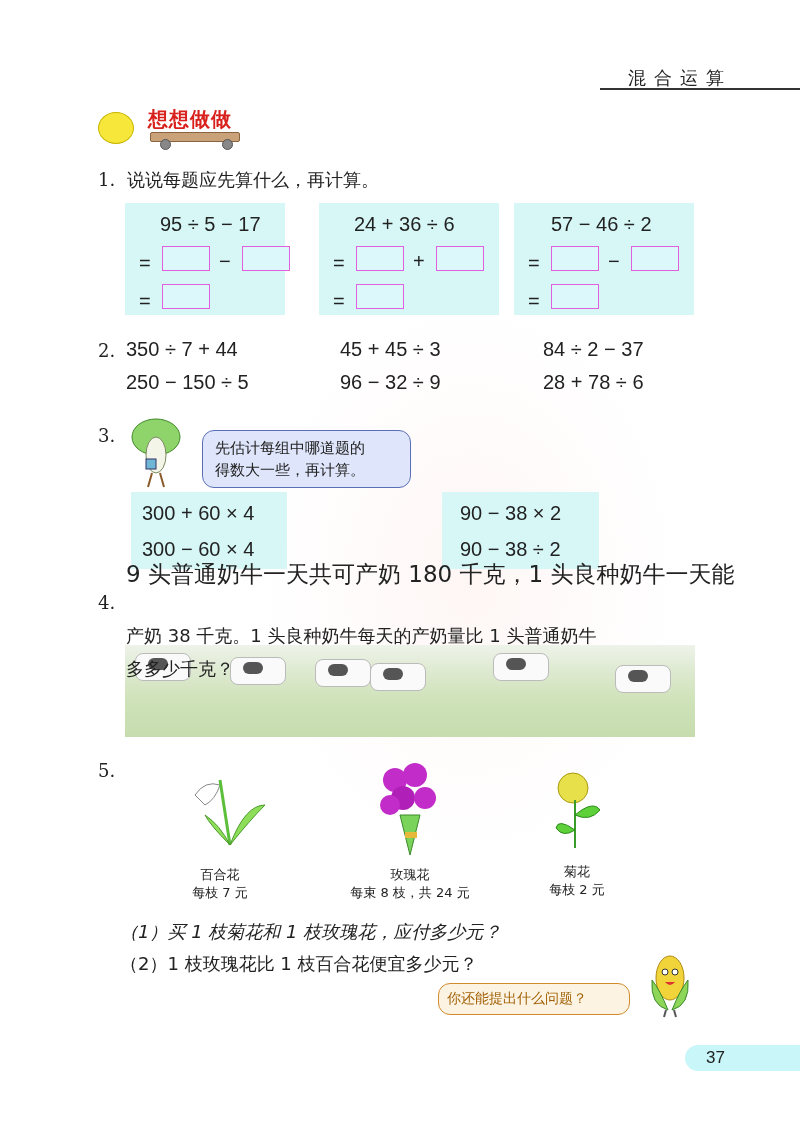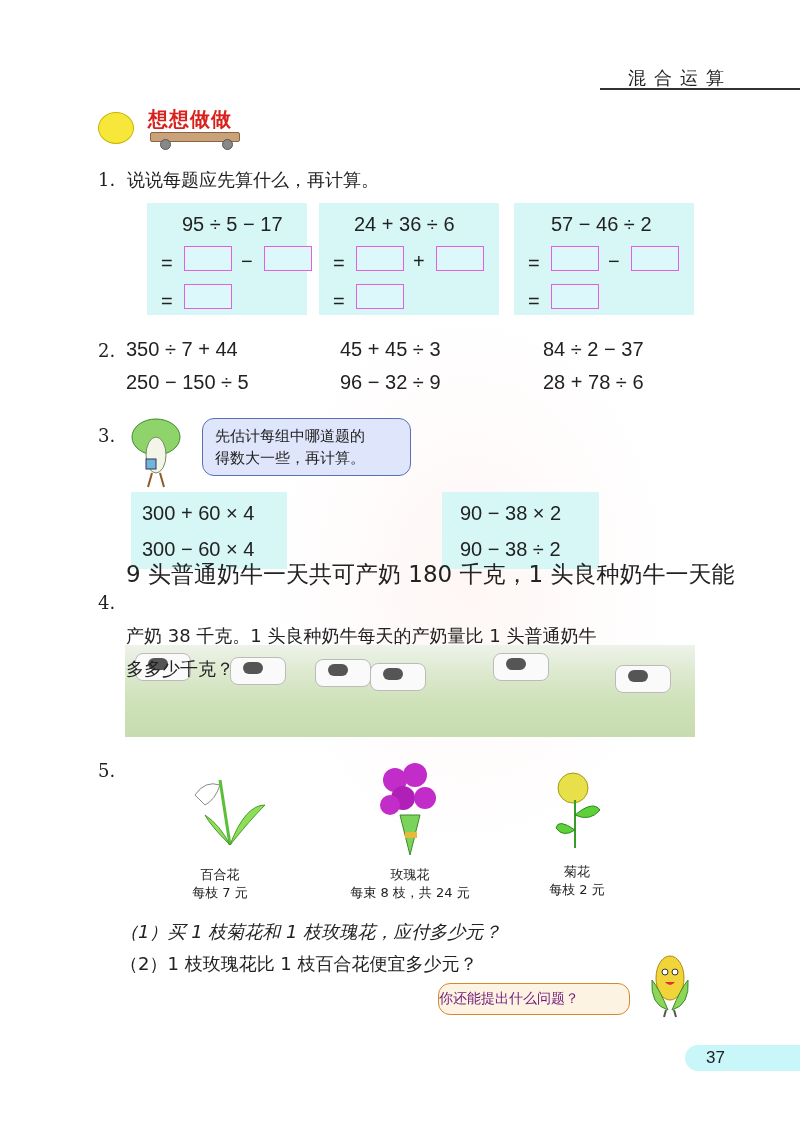--- a/index.html
+++ b/index.html
@@ -43,21 +43,21 @@
 <div class="abs cart"></div>
 <div class="abs wheel" style="left:160px;"></div>
 <div class="abs wheel" style="left:222px;"></div>
 <div class="abs section-title">想想做做</div>
 
 <div class="abs q-text" style="left:98px;top:168px;">
   <span class="num">1.</span>
   <span class="cjk" style="margin-left:6px;">说说每题应先算什么，再计算。</span>
 </div>
 
-<div class="abs panel" style="left:125px;top:203px;width:160px;height:112px;margin-left:22px;">
+<div class="abs panel" style="left:125px;top:203px;width:160px;height:112px;">
   <div class="abs expr" style="left:35px;top:10px;">95 ÷ 5 − 17</div>
   <div class="abs sym" style="left:14px;top:49px;">=</div>
   <div class="abs box" style="left:37px;top:43px;"></div>
   <div class="abs sym" style="left:94px;top:47px;">−</div>
   <div class="abs box" style="left:117px;top:43px;"></div>
   <div class="abs sym" style="left:14px;top:87px;">=</div>
   <div class="abs box" style="left:37px;top:81px;"></div>
 </div>
 
 <div class="abs panel" style="left:319px;top:203px;width:180px;height:112px;">
@@ -89,21 +89,21 @@
 <div class="abs expr" style="left:543px;top:371px;">28 + 78 ÷ 6</div>
 
 <div class="abs num" style="left:98px;top:425px;">3.</div>
 <svg class="abs" style="left:126px;top:415px;" width="64" height="74">
   <ellipse cx="30" cy="22" rx="24" ry="18" fill="#8fd46a" stroke="#3f8a2a" stroke-width="1"></ellipse>
   <ellipse cx="30" cy="40" rx="10" ry="18" fill="#f2f5e8" stroke="#7a8a60" stroke-width="1"></ellipse>
   <rect x="20" y="44" width="10" height="10" fill="#6fb6d6" stroke="#336"></rect>
   <line x1="26" y1="58" x2="22" y2="72" stroke="#8a5a2a" stroke-width="2"></line>
   <line x1="34" y1="58" x2="38" y2="72" stroke="#8a5a2a" stroke-width="2"></line>
 </svg>
-<div class="abs bubble" style="left:202px;top:418px;width:207px;height:56px;">
+<div class="abs bubble" style="left:202px;top:430px;width:207px;height:56px;">
   <div class="abs cjk" style="left:12px;top:8px;font-size:15px;color:#222;">先估计每组中哪道题的</div>
   <div class="abs cjk" style="left:12px;top:30px;font-size:15px;color:#222;">得数大一些，再计算。</div>
 </div>
 <div class="abs panel" style="left:131px;top:492px;width:156px;height:77px;">
   <div class="abs expr" style="left:11px;top:10px;">300 + 60 × 4</div>
   <div class="abs expr" style="left:11px;top:46px;">300 − 60 × 4</div>
 </div>
 <div class="abs panel" style="left:442px;top:492px;width:157px;height:77px;">
   <div class="abs expr" style="left:18px;top:10px;">90 − 38 × 2</div>
   <div class="abs expr" style="left:18px;top:46px;">90 − 38 ÷ 2</div>
@@ -156,21 +156,21 @@
 </div>
 <div class="abs flower-label cjk" style="left:527px;top:863px;width:100px;">
   <div>菊花</div>
   <div>每枝 2 元</div>
 </div>
 
 <div class="abs cjk" style="left:120px;top:920px;font-size:18px;font-style:italic;">（1）买 1 枝菊花和 1 枝玫瑰花，应付多少元？</div>
 <div class="abs cjk" style="left:120px;top:952px;font-size:18px;">（2）1 枝玫瑰花比 1 枝百合花便宜多少元？</div>
 
 <div class="abs bubble2" style="left:438px;top:983px;width:190px;height:30px;">
-  <div class="abs cjk" style="left:0;top:6px;font-size:14px;color:#701a75;">你还能提出什么问题？</div>
+  <div class="abs cjk" style="left:8px;top:6px;font-size:14px;color:#a16207;">你还能提出什么问题？</div>
 </div>
 <svg class="abs" style="left:640px;top:950px;" width="60" height="68">
   <ellipse cx="30" cy="28" rx="14" ry="22" fill="#f0d43a" stroke="#b08a10"></ellipse>
   <path d="M12 30 Q10 55 28 60 Q20 40 12 30" fill="#8ed65a" stroke="#3a8a2a"></path>
   <path d="M48 30 Q50 55 32 60 Q40 40 48 30" fill="#8ed65a" stroke="#3a8a2a"></path>
   <circle cx="25" cy="22" r="3" fill="#fff" stroke="#333"></circle>
     <circle cx="35" cy="22" r="3" fill="#fff" stroke="#333"></circle>
   <path d="M25 32 Q30 38 35 32" fill="#d33"></path>
   <line x1="26" y1="60" x2="24" y2="67" stroke="#555" stroke-width="2"></line>
   <line x1="34" y1="60" x2="36" y2="67" stroke="#555" stroke-width="2"></line>

